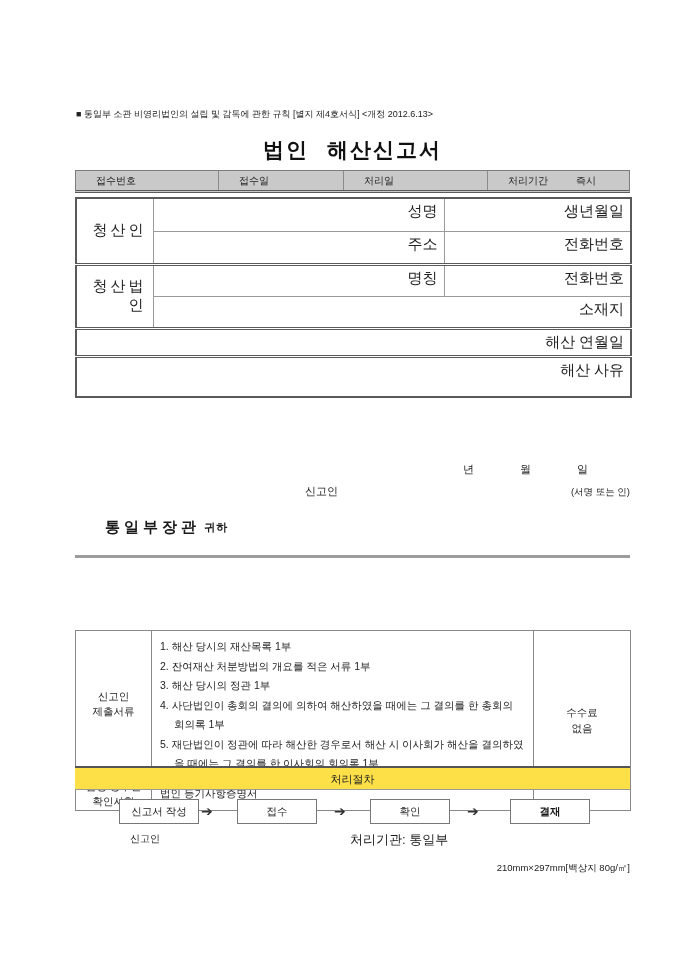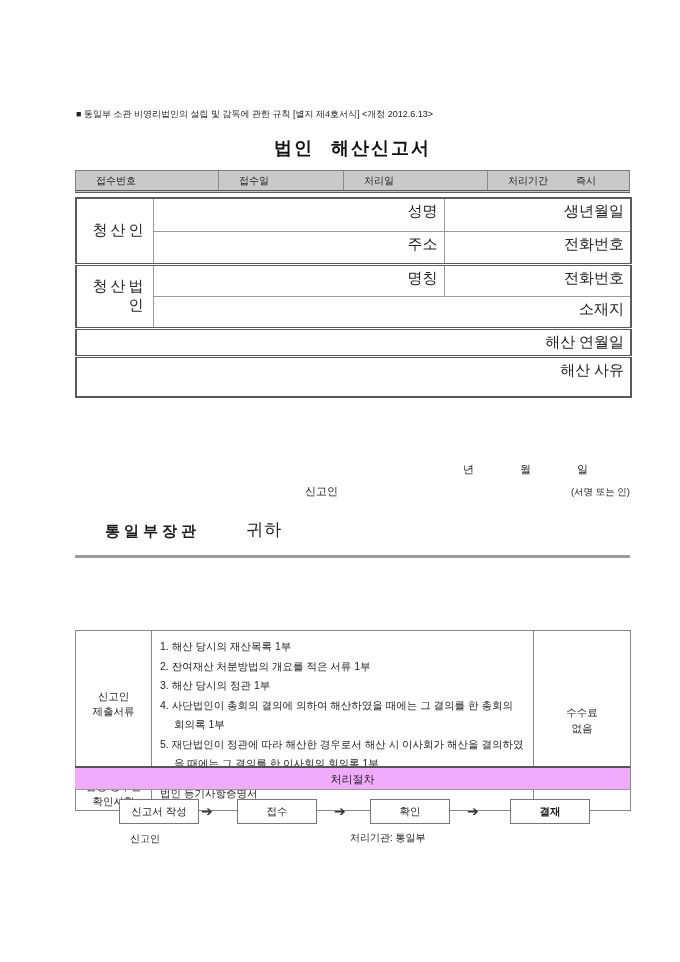--- a/index.html
+++ b/index.html
@@ -4,21 +4,21 @@
 <style>
   * { margin:0; padding:0; box-sizing:border-box; }
   body { background:#ffffff; }
   .page {
     position:relative; width:680px; height:962px; background:#ffffff;
     font-family:"Liberation Sans","DejaVu Sans",sans-serif; color:#1a1a1a;
     overflow:hidden;
   }
   .notice { position:absolute; top:108px; left:76px; font-size:9px; color:#222; letter-spacing:0; }
   .title  { position:absolute; top:136px; left:75px; width:555px; text-align:center;
-            font-size:18px; font-weight:bold; word-spacing:10px; letter-spacing:2px; color:#111; }
+            font-size:21px; font-weight:bold; word-spacing:10px; letter-spacing:2px; color:#111; }
 
   
   .receipt { position:absolute; top:170px; left:75px; width:555px; height:23px;
              display:flex; background:#c9c9c9; border:1px solid #7d7d7d; border-bottom:3px double #5a5a5a; }
   .rcell { height:100%; padding:3px 20px; font-size:10px; color:#222; border-right:1px solid #8a8a8a; display:flex; gap:28px; }
   .rcell:last-child { border-right:none; }
   .rc1 { width:143px; } .rc2 { width:125px; } .rc3 { width:144px; } .rc4 { flex:1; }
 
   
   table.maintbl { position:absolute; top:197px; left:75px; width:555px;
@@ -32,45 +32,45 @@
   
   .decl { position:absolute; top:408px; left:78px; width:552px; font-size:11.5px;
           line-height:21px; color:#1d1d1d; word-spacing:2px; }
   .dateline { position:absolute; top:462px; left:75px; width:555px; display:flex;
               justify-content:flex-end; gap:46px; padding-right:42px; font-size:11px; }
   .signline { position:absolute; top:484px; left:75px; width:555px; display:flex; font-size:11px; }
   .signline .applicant { margin-left:230px; }
   .signline .sign { margin-left:auto; font-size:9.5px; padding-top:2px; }
   .recipient { position:absolute; top:518px; left:105px; font-size:15px; }
   .recipient b { font-weight:bold; letter-spacing:4px; }
-  .recipient .suffix { font-size:17px; font-weight:normal; letter-spacing:1px; margin-left:42px; vertical-align:1px; }
+  .recipient .suffix { font-size:11px; font-weight:bold; letter-spacing:1px; vertical-align:1px; }
   .grayrule { position:absolute; top:555px; left:75px; width:555px; height:3px; background:#9c9c9c; }
 
   
   table.docs { position:absolute; top:630px; left:75px; width:555px; border-collapse:collapse; table-layout:fixed; }
   table.docs td { border:1px solid #888; font-size:10.5px; color:#222; }
   td.dlabel { text-align:center; vertical-align:middle; white-space:pre-line; line-height:15px; font-size:10.5px; }
   td.ditems { padding:6px 8px 4px 8px; vertical-align:top; }
   td.ditems .item { padding-left:14px; text-indent:-14px; line-height:19.5px; }
   td.dofficial { padding:4px 8px; vertical-align:middle; height:32px; }
   td.fee { text-align:center; vertical-align:middle; white-space:pre-line; line-height:16px; }
   .dsubmit-row td { height:100px; }
 
   
   .procbar { position:absolute; top:766px; left:75px; width:555px; height:24px;
-             background:#f0abfc; border-top:2px solid #555; border-bottom:1px solid #999;
+             background:#fde047; border-top:2px solid #555; border-bottom:1px solid #999;
              text-align:center; line-height:22px; font-size:11px; color:#222; }
   .flow { position:absolute; top:799px; left:75px; width:555px; height:52px; }
   .fbox { position:absolute; top:0; width:80px; height:25px; border:1px solid #777;
           text-align:center; line-height:23px; font-size:10.5px; background:#fff; }
   .fb1 { left:44px; } .fb2 { left:162px; } .fb3 { left:295px; } .fb4 { left:435px;font-weight:bold; }
   .farrow { position:absolute; top:4px; font-size:14px; color:#333; }
   .fa1 { left:126px; } .fa2 { left:259px; } .fa3 { left:392px; }
   .fcap1 { position:absolute; left:30px; width:80px; top:33px; text-align:center; font-size:10px; }
-  .fcap2 { position:absolute; left:275px; top:32px; font-size:10px; }
+  .fcap2 { position:absolute; left:275px; top:32px; font-size:13px; }
   .footer { position:absolute; top:862px; left:75px; width:555px; text-align:right; font-size:9.5px; color:#222; }
 </style>
 </head>
 <body>
 
 <div class="page">
 
   <div class="notice">■ 통일부 소관 비영리법인의 설립 및 감독에 관한 규칙 [별지 제4호서식]  &lt;개정 2012.6.13&gt;</div>
   <div class="title">법인 해산신고서</div>
 
@@ -177,14 +177,15 @@
     <div class="farrow fa1">➔</div>
     <div class="fbox fb2">접수</div>
     <div class="farrow fa2">➔</div>
     <div class="fbox fb3">확인</div>
     <div class="farrow fa3">➔</div>
     <div class="fbox fb4">결재</div>
     <div class="fcap1">신고인</div>
     <div class="fcap2">처리기관: 통일부</div>
   </div>
 
+  <div class="footer">210mm×297mm[백상지 80g/㎡]</div>
 
 </div>
 
 </body></html>

